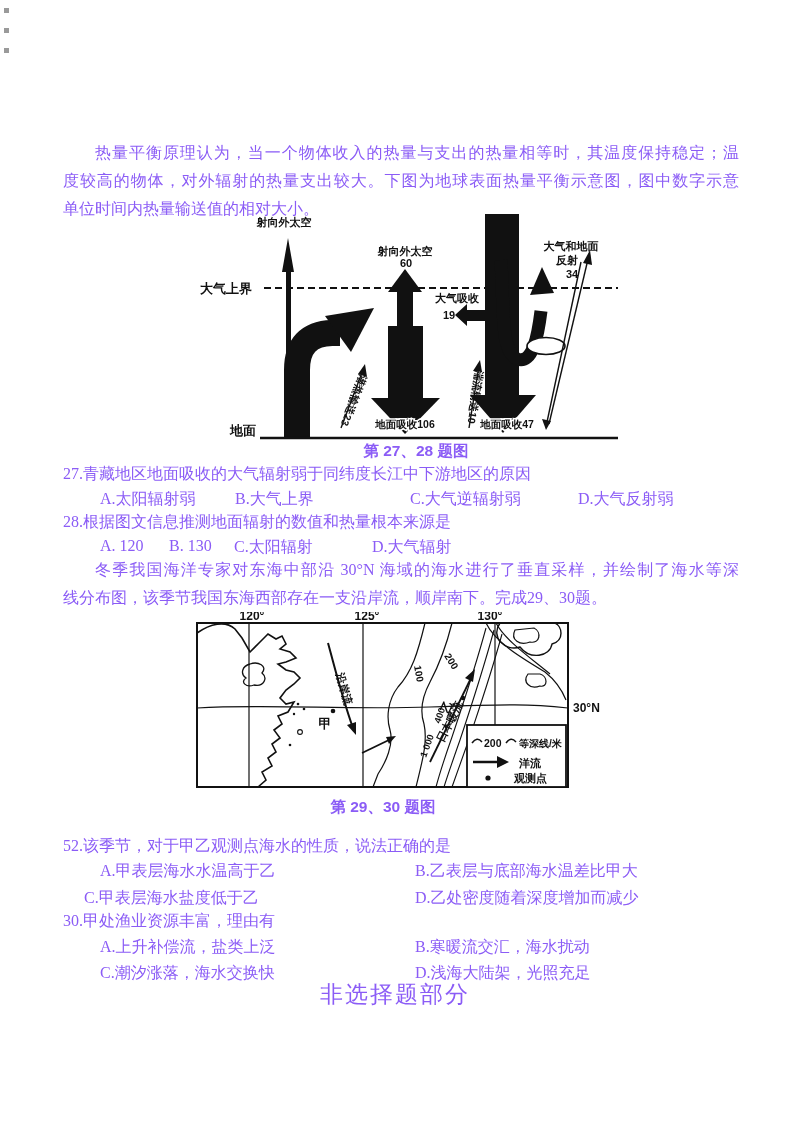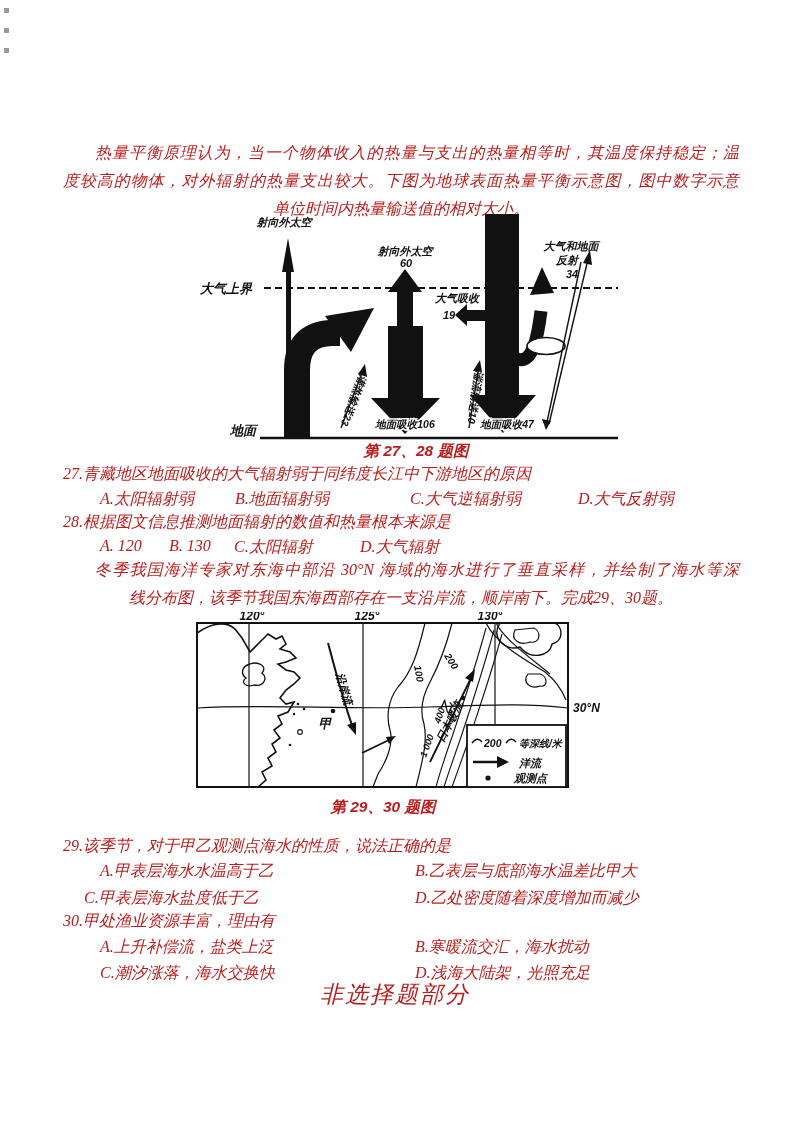--- a/index.html
+++ b/index.html
@@ -1,19 +1,19 @@
 <!DOCTYPE html>
 <html><head>
 <meta charset="utf-8">
 <style>
   html,body{margin:0;padding:0;background:#fff;}
   #page{position:relative;width:800px;height:1131px;background:#ffffff;overflow:hidden;
-        font-family:"Liberation Serif","DejaVu Serif",serif;color:#b91c1c;font-style:italic;}
+        font-family:"Liberation Serif","DejaVu Serif",serif;color:#8b5cf6;}
   .para{position:absolute;left:63px;width:676px;font-size:16px;line-height:28px;}
-  .pline{display:block;text-align:center;}
+  .pline{display:block;}
   .just{text-align:justify;text-align-last:justify;}
   .stem{position:absolute;left:63px;font-size:16px;white-space:nowrap;}
   .optrow{position:absolute;left:0;top:0;width:780px;height:24px;font-size:16px;}
   .opt{position:absolute;white-space:nowrap;}
   .caption{position:absolute;text-align:center;font-size:15.5px;font-weight:bold;
            font-family:"Liberation Sans","DejaVu Sans",sans-serif;}
   .heading{position:absolute;left:0;top:979px;width:790px;text-align:center;
            font-size:23px;letter-spacing:2px;}
   svg{position:absolute;}
   svg text{font-family:"Liberation Sans","DejaVu Sans",sans-serif;fill:#111;}
@@ -85,31 +85,31 @@
     <text transform="translate(276,158) rotate(99)" font-size="10.5" font-weight="bold">湍流输送10</text>
     <text x="205" y="216" font-size="10.5" font-weight="bold" text-anchor="middle" stroke="#fff" stroke-width="3" style="paint-order:stroke">地面吸收106</text>
     <text x="307" y="216" font-size="10.5" font-weight="bold" text-anchor="middle" stroke="#fff" stroke-width="3" style="paint-order:stroke">地面吸收47</text>
     <text x="30" y="223" font-size="13" font-weight="bold">地面</text>
   </svg>
   <div class="caption" style="left:200px;top:441px;width:432px">第 27、28 题图</div>
 
   <div class="stem" style="top:464px">27.青藏地区地面吸收的大气辐射弱于同纬度长江中下游地区的原因</div>
   <div class="optrow" style="top:489px">
     <span class="opt" style="left:100px">A.太阳辐射弱</span>
-    <span class="opt" style="left:235px">B.地面辐射弱</span>
+    <span class="opt" style="left:235px">B.大气上界</span>
     <span class="opt" style="left:410px">C.大气逆辐射弱</span>
     <span class="opt" style="left:578px">D.大气反射弱</span>
   </div>
 
   <div class="stem" style="top:512px">28.根据图文信息推测地面辐射的数值和热量根本来源是</div>
   <div class="optrow" style="top:537px">
     <span class="opt" style="left:100px">A. 120</span>
     <span class="opt" style="left:169px">B. 130</span>
     <span class="opt" style="left:234px">C.太阳辐射</span>
-    <span class="opt" style="left:360px">D.大气辐射</span>
+    <span class="opt" style="left:372px">D.大气辐射</span>
   </div>
 
   <div class="para" style="top:556px">
     <span class="pline just" style="text-indent:2em">冬季我国海洋专家对东海中部沿 30°N 海域的海水进行了垂直采样，并绘制了海水等深</span>
     <span class="pline">线分布图，该季节我国东海西部存在一支沿岸流，顺岸南下。完成29、30题。</span>
   </div>
 
   <svg style="left:190px;top:612px" width="420" height="185" viewBox="0 0 420 185">
 
     <line x1="59" y1="11" x2="59" y2="175" stroke="#111" stroke-width="1.2"></line>
@@ -175,21 +175,21 @@
       <text x="329" y="135" font-size="10" font-weight="bold">等深线/米</text>
       <line x1="283" y1="150" x2="310" y2="150" stroke="#111" stroke-width="2.5"></line>
       <polygon points="319,150 307,144 307,156" fill="#111"></polygon>
       <text x="329" y="155" font-size="11" font-weight="bold">洋流</text>
       <circle cx="298" cy="166" r="2.6" fill="#111"></circle>
       <text x="324" y="170" font-size="11" font-weight="bold">观测点</text>
     </g>
   </svg>
   <div class="caption" style="left:196px;top:797px;width:374px">第 29、30 题图</div>
 
-  <div class="stem" style="top:836px">29.该季节，对于甲乙观测点海水的性质，说法正确的是</div>
+  <div class="stem" style="top:836px">52.该季节，对于甲乙观测点海水的性质，说法正确的是</div>
   <div class="optrow" style="top:861px">
     <span class="opt" style="left:100px">A.甲表层海水水温高于乙</span>
     <span class="opt" style="left:415px">B.乙表层与底部海水温差比甲大</span>
   </div>
   <div class="optrow" style="top:888px">
     <span class="opt" style="left:84px">C.甲表层海水盐度低于乙</span>
     <span class="opt" style="left:415px">D.乙处密度随着深度增加而减少</span>
   </div>
 
   <div class="stem" style="top:911px">30.甲处渔业资源丰富，理由有</div>

